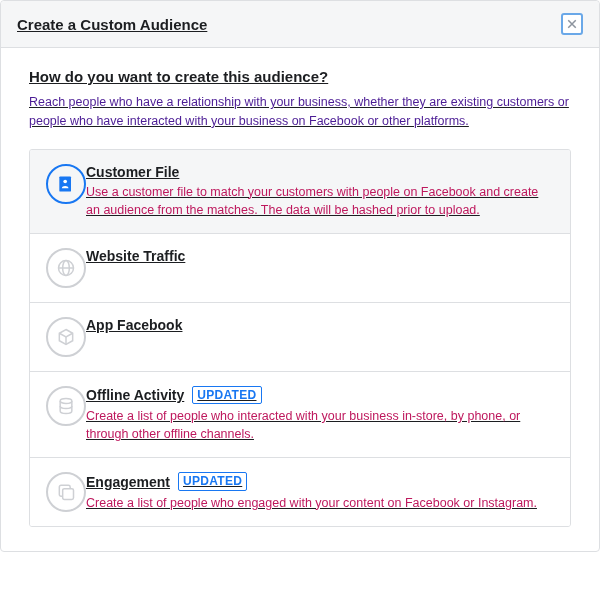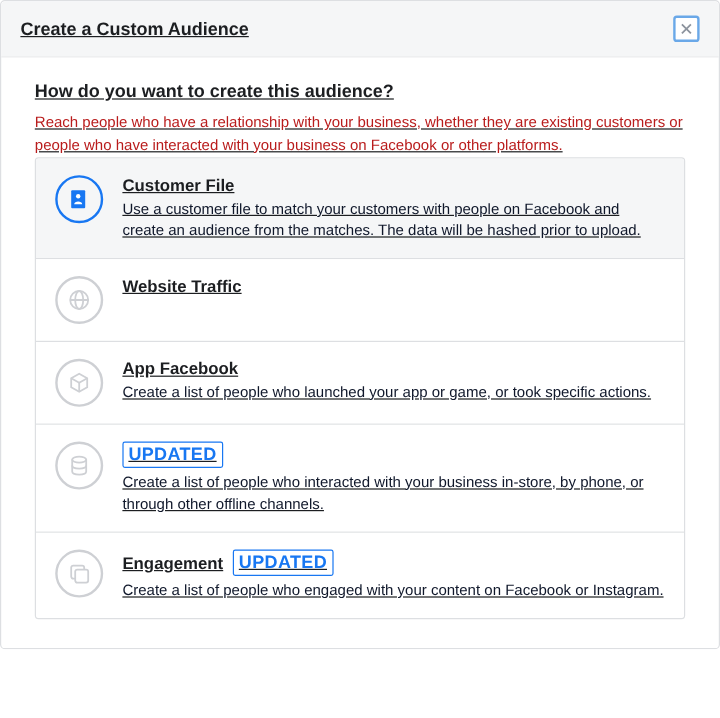--- a/index.html
+++ b/index.html
@@ -47,34 +47,34 @@
   }
   .question {
     font-size: 15px;
     font-weight: 700;
     color: #1c1e21;
     margin-bottom: 8px;
   }
   .subtext {
     font-size: 12.5px;
     line-height: 1.5;
-    color: #b91c1c;
+    color: #4c1d95;
+    margin-bottom: 18px;
   }
   .options {
     border: 1px solid #dddfe2;
     border-radius: 3px;
     overflow: hidden;
   }
   .option {
     display: flex;
     padding: 14px 16px 14px 16px;
     border-bottom: 1px solid #dddfe2;
     cursor: pointer;
     background: #fff;
-    gap: 16px;
   }
   .option:last-child { border-bottom: none; }
   .option.selected { background: #f5f6f7; }
   .icon-circle {
     width: 40px; height: 40px;
     border-radius: 50%;
     border: 2px solid #ced0d4;
     display: flex;
     align-items: center;
     justify-content: center;
@@ -94,24 +94,24 @@
     margin-bottom: 3px;
   }
   .option-title {
     font-size: 14px;
     font-weight: 700;
     color: #1c1e21;
   }
   .option-desc {
     font-size: 12.5px;
     line-height: 1.45;
-    color: #0f172a;
+    color: #be185d;
   }
   .badge {
-    font-size: 15px;
+    font-size: 12px;
     font-weight: 700;
     letter-spacing: 0.3px;
     color: #1877f2;
     border: 1px solid #1877f2;
     border-radius: 2px;
     padding: 1px 4px;
     line-height: 1.2;
   }
 </style>
 </head>
@@ -168,34 +168,34 @@
           <svg viewBox="0 0 24 24" fill="none" stroke="currentColor" stroke-width="1.8">
               <path d="M12 3 L20 7.5 L20 16.5 L12 21 L4 16.5 L4 7.5 Z"></path>
               <path d="M4 7.5 L12 12 L20 7.5"></path>
               <line x1="12" y1="12" x2="12" y2="21"></line>
             </svg>
         </div>
         <div class="option-text">
           <div class="option-title-row">
             <div class="option-title">App Facebook</div>
           </div>
-          <div class="option-desc">Create a list of people who launched your app or game, or took specific actions.</div>
         </div>
       </div>
 
       <div class="option">
         <div class="icon-circle">
           <svg viewBox="0 0 24 24" fill="none" stroke="currentColor" stroke-width="1.8">
               <ellipse cx="12" cy="6" rx="7" ry="3"></ellipse>
               <path d="M5 6 L5 18 C5 19.7 8 21 12 21 C16 21 19 19.7 19 18 L19 6"></path>
               <path d="M5 12 C5 13.7 8 15 12 15 C16 15 19 13.7 19 12"></path>
             </svg>
         </div>
         <div class="option-text">
           <div class="option-title-row">
+            <div class="option-title">Offline Activity</div>
             <span class="badge">UPDATED</span>
           </div>
           <div class="option-desc">Create a list of people who interacted with your business in-store, by phone, or through other offline channels.</div>
         </div>
       </div>
 
       <div class="option">
         <div class="icon-circle">
           <svg viewBox="0 0 24 24" fill="none" stroke="currentColor" stroke-width="1.8">
               <rect x="4" y="4" width="13" height="13" rx="2"></rect>

